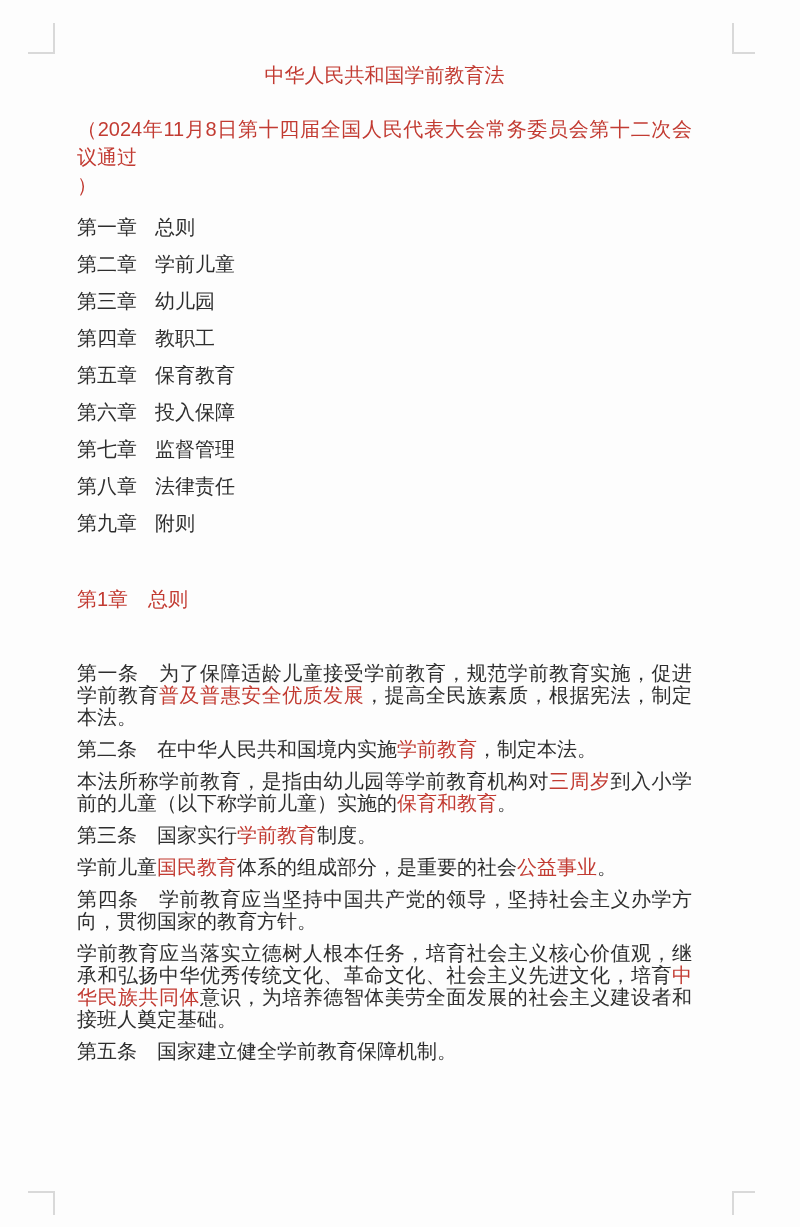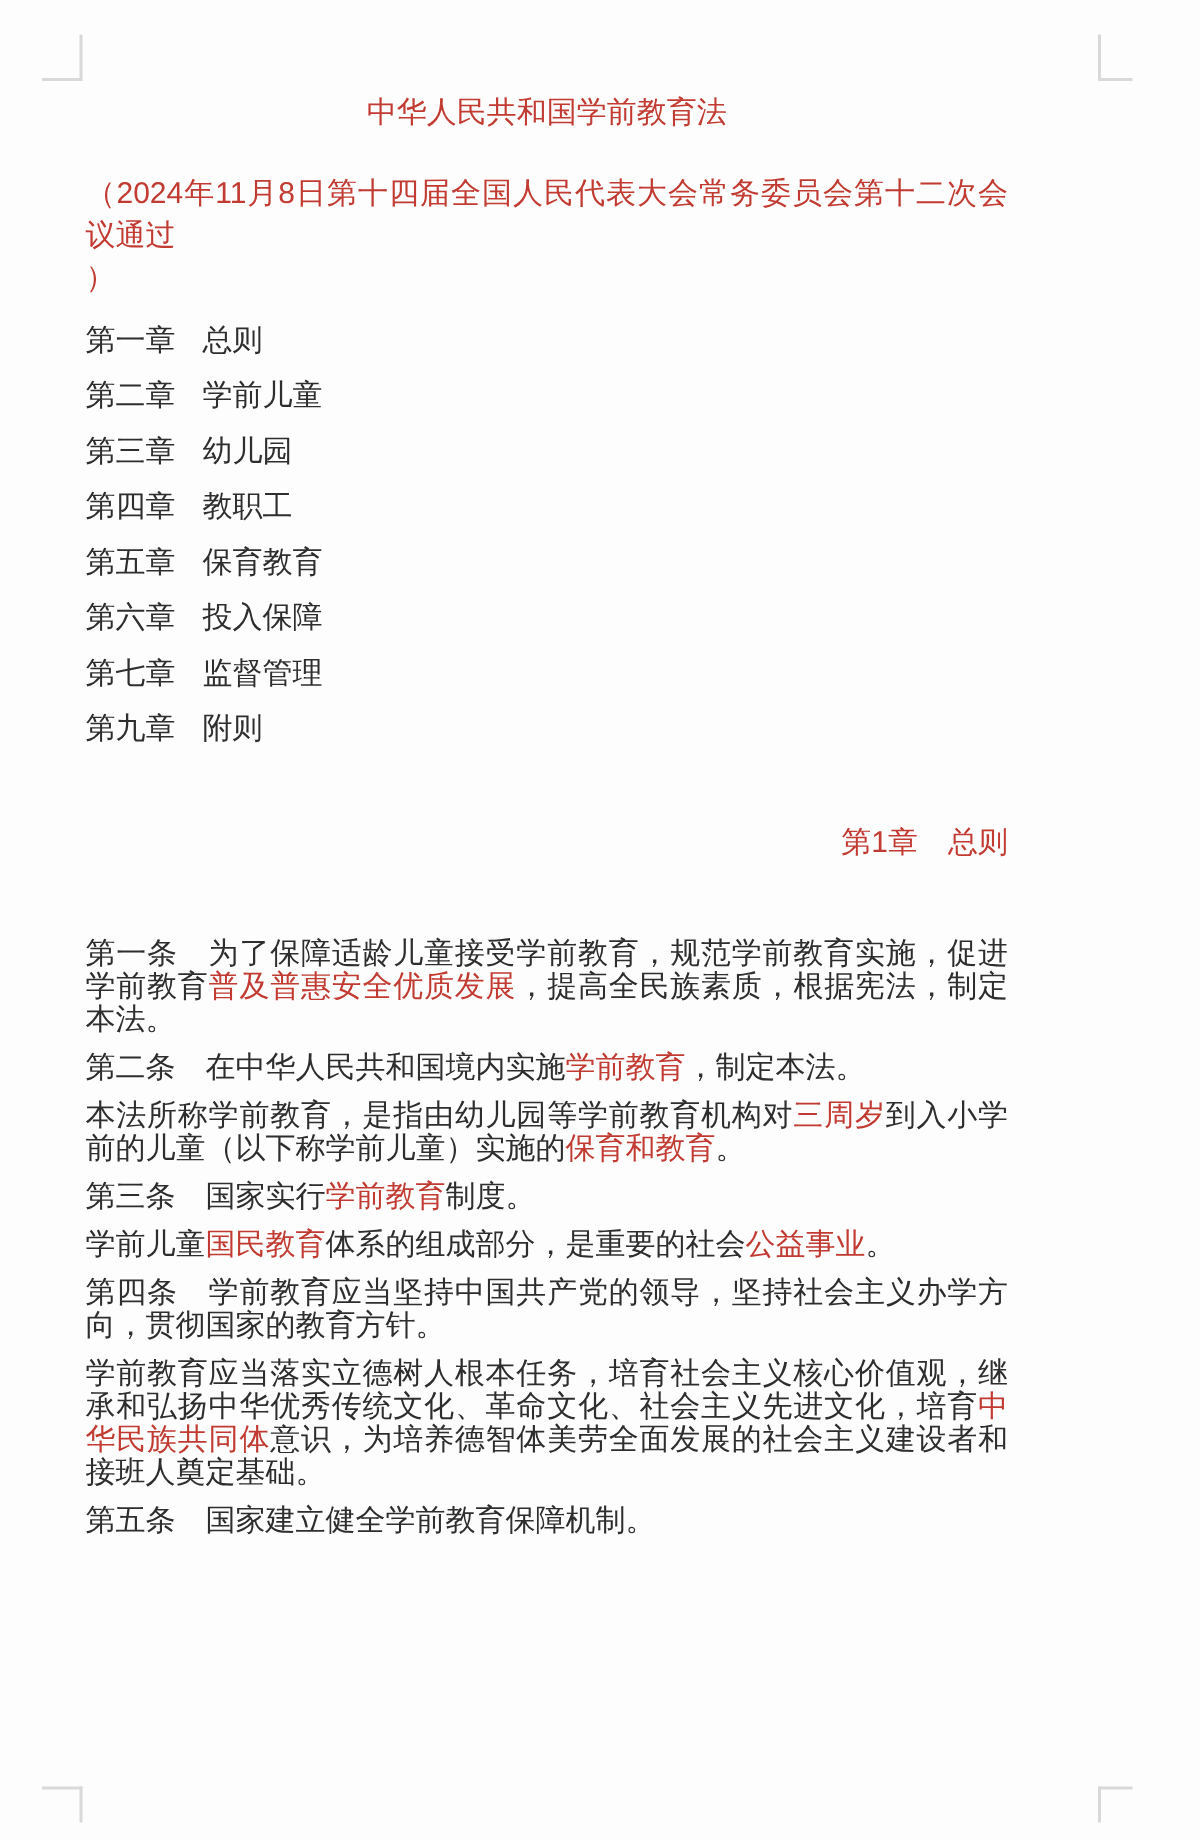--- a/index.html
+++ b/index.html
@@ -7,20 +7,21 @@
     width: 800px; height: 1227px;
     background: var(--bg, #fdfdfd);
     font-family: "Liberation Sans", "DejaVu Sans", sans-serif;
     color: var(--text, #2e2e2e);
     overflow: hidden;
   }
   .page {
     position: relative;
     width: 800px; height: 1227px;
     box-sizing: border-box;
+    padding-left: 20px;
   }
   .content {
     display: flex;
     flex-direction: column;
     box-sizing: border-box;
     padding: 63px 57px 0 57px;
     width: 729px;
   }
   .doc-title {
     margin: 0;
@@ -56,21 +57,21 @@
     margin: 0;
     font-size: 20px;
     line-height: 20px;
   }
   .toc-num { display: inline-block; margin-right: 18px; }
   .chapter-heading {
     margin: 56px 0 0 0;
     font-size: 20px;
     line-height: 20px;
     font-weight: 400;
-    text-align: right;
+    text-align: left;
     color: var(--accent, #c23b32);
   }
   .article-body {
     margin-top: 53px;
     display: flex;
     flex-direction: column;
     row-gap: 10px;
   }
   .para {
     margin: 0;
@@ -108,20 +109,21 @@
 
 
     <div class="toc-list" id="toc-list">
         <p class="toc-item"><span class="toc-num">第一章</span><span>总则</span></p>
         <p class="toc-item"><span class="toc-num">第二章</span><span>学前儿童</span></p>
         <p class="toc-item"><span class="toc-num">第三章</span><span>幼儿园</span></p>
         <p class="toc-item"><span class="toc-num">第四章</span><span>教职工</span></p>
         <p class="toc-item"><span class="toc-num">第五章</span><span>保育教育</span></p>
         <p class="toc-item"><span class="toc-num">第六章</span><span>投入保障</span></p>
         <p class="toc-item"><span class="toc-num">第七章</span><span>监督管理</span></p>
+        <p class="toc-item"><span class="toc-num">第八章</span><span>法律责任</span></p>
         <p class="toc-item"><span class="toc-num">第九章</span><span>附则</span></p>
       </div>
 
     <h2 class="chapter-heading">第1章　总则</h2>
 
     <div class="article-body" id="article-body">
         <p class="para"><span>第一条　为了保障适龄儿童接受学前教育，规范学前教育实施，促进学前教育</span><span class="red">普及普惠安全优质发展</span><span>，提高全民族素质，根据宪法，制定本法。</span></p>
         <p class="para"><span>第二条　在中华人民共和国境内实施</span><span class="red">学前教育</span><span>，制定本法。</span></p>
         <p class="para"><span>本法所称学前教育，是指由幼儿园等学前教育机构对</span><span class="red">三周岁</span><span>到入小学前的儿童（以下称学前儿童）实施的</span><span class="red">保育和教育</span><span>。</span></p>
         <p class="para"><span>第三条　国家实行</span><span class="red">学前教育</span><span>制度。</span></p>

